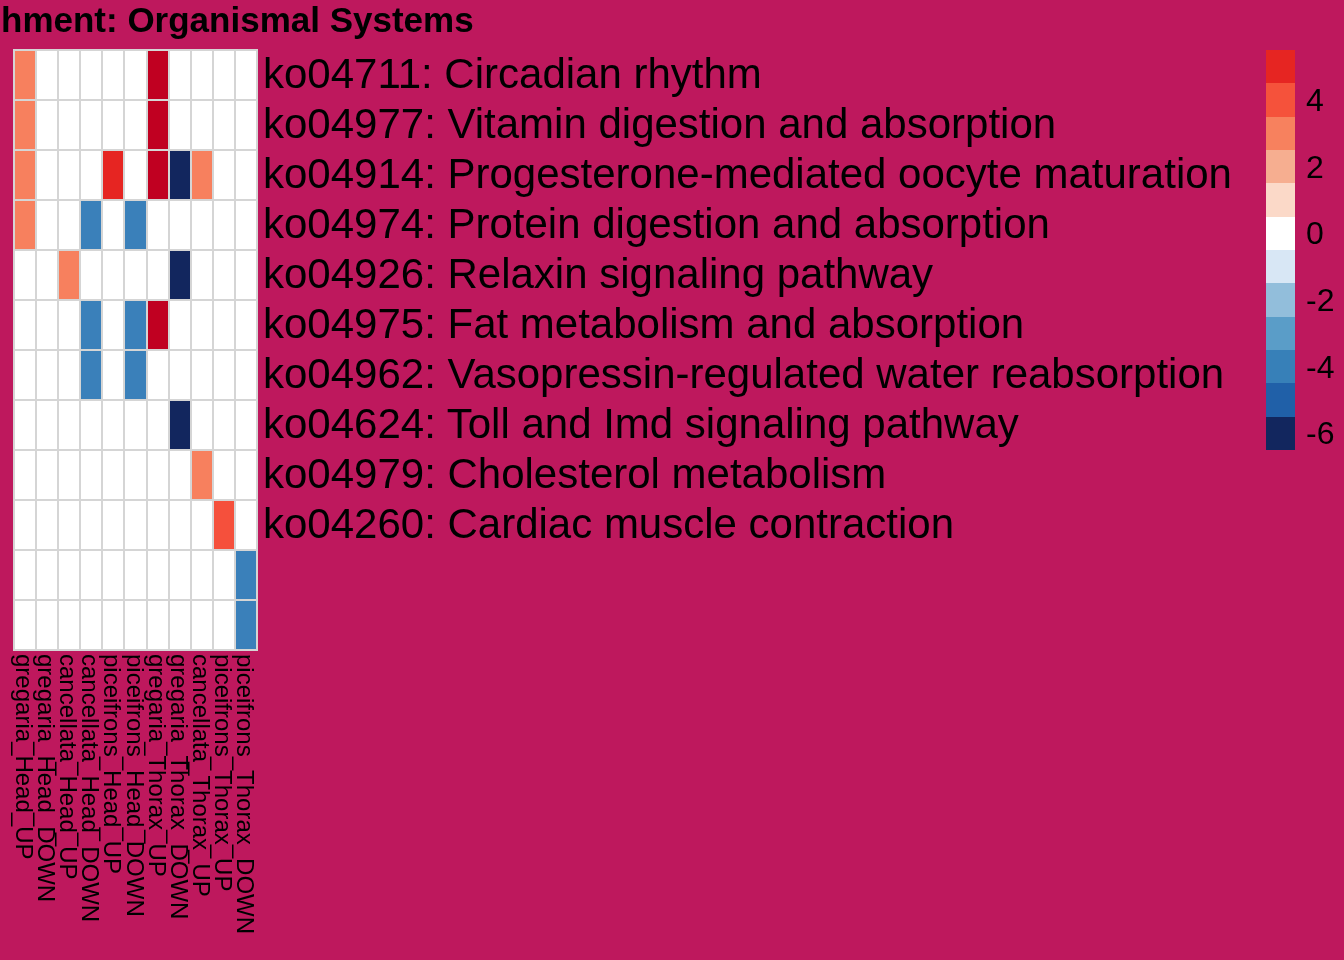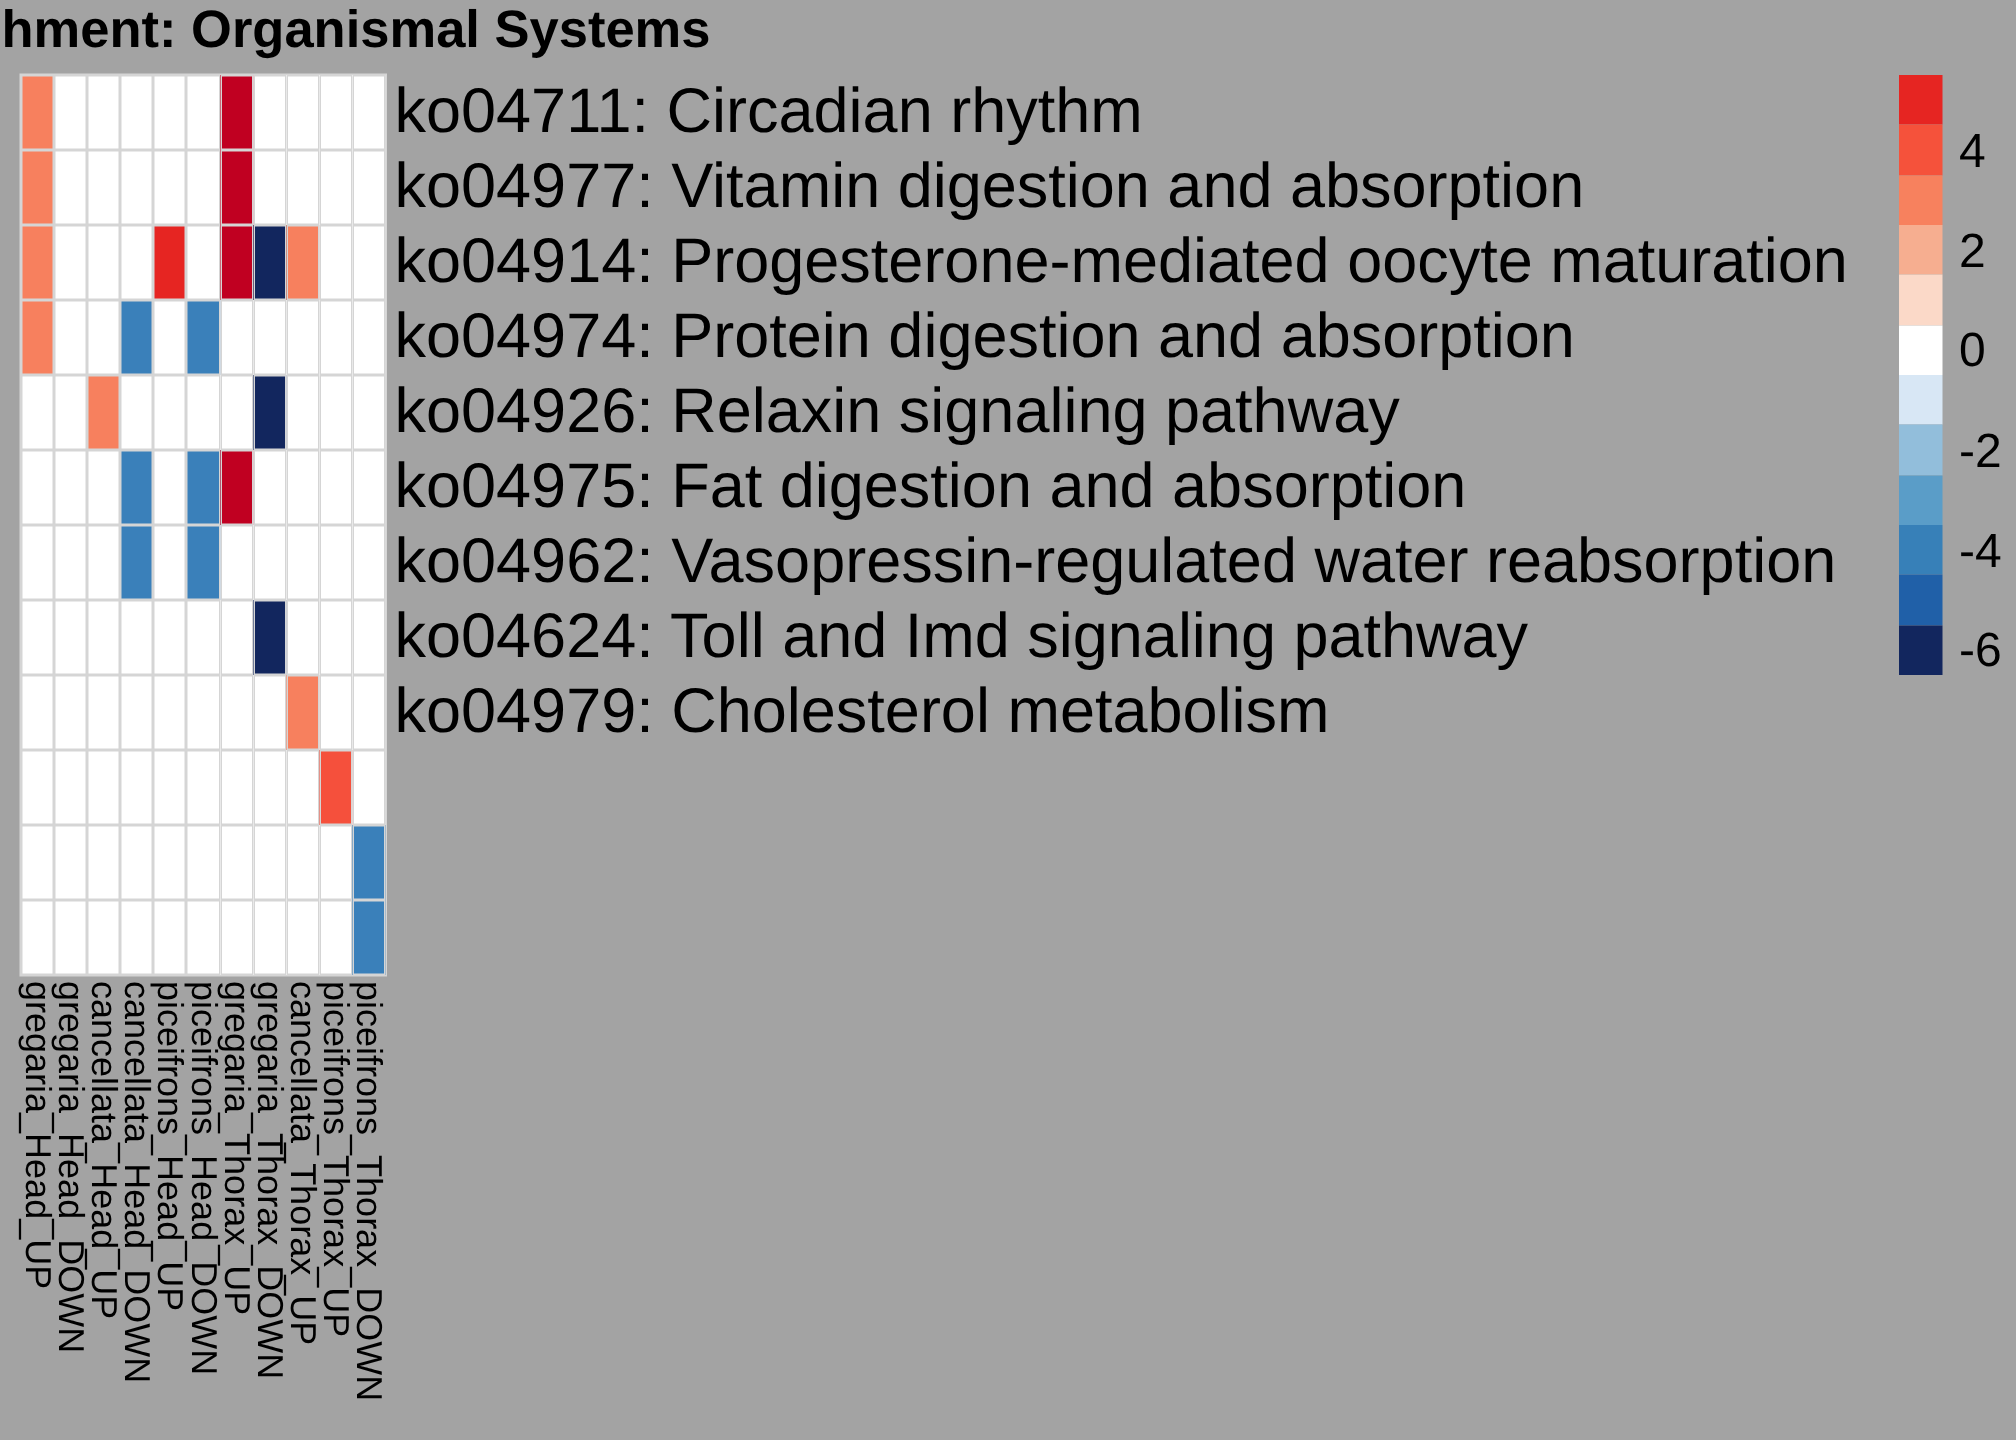--- a/index.html
+++ b/index.html
@@ -5,21 +5,21 @@
   html, body {
     margin: 0;
     padding: 0;
     background: #ffffff;
     font-family: "Liberation Sans", sans-serif;
   }
   #canvas {
     position: relative;
     width: 1344px;
     height: 960px;
-    background: #a3a3a3;
+    background: #be185d;
     overflow: hidden;
   }
   .chart-title {
     position: absolute;
     left: 1px;
     top: 0px;
     font-size: 35px;
     line-height: 40px;
     font-weight: bold;
     color: #000000;
@@ -219,24 +219,25 @@
       <div class="hm-cell" style="background: rgb(255, 255, 255);"></div>
       <div class="hm-cell" style="background: rgb(58, 128, 186);"></div>
     </div>
 
   <div id="row-labels" class="row-labels">
       <div class="row-label">ko04711: Circadian rhythm</div>
       <div class="row-label">ko04977: Vitamin digestion and absorption</div>
       <div class="row-label">ko04914: Progesterone-mediated oocyte maturation</div>
       <div class="row-label">ko04974: Protein digestion and absorption</div>
       <div class="row-label">ko04926: Relaxin signaling pathway</div>
-      <div class="row-label">ko04975: Fat digestion and absorption</div>
+      <div class="row-label">ko04975: Fat metabolism and absorption</div>
       <div class="row-label">ko04962: Vasopressin-regulated water reabsorption</div>
       <div class="row-label">ko04624: Toll and Imd signaling pathway</div>
       <div class="row-label">ko04979: Cholesterol metabolism</div>
+      <div class="row-label">ko04260: Cardiac muscle contraction</div>
     </div>
 
   <div id="col-labels">
       <span class="col-label" style="left: 36.05px; top: 654px;">gregaria_Head_UP</span>
       <span class="col-label" style="left: 58.15px; top: 654px;">gregaria_Head_DOWN</span>
       <span class="col-label" style="left: 80.25px; top: 654px;">cancellata_Head_UP</span>
       <span class="col-label" style="left: 102.35px; top: 654px;">cancellata_Head_DOWN</span>
       <span class="col-label" style="left: 124.45px; top: 654px;">piceifrons_Head_UP</span>
       <span class="col-label" style="left: 146.55px; top: 654px;">piceifrons_Head_DOWN</span>
       <span class="col-label" style="left: 168.65px; top: 654px;">gregaria_Thorax_UP</span>

